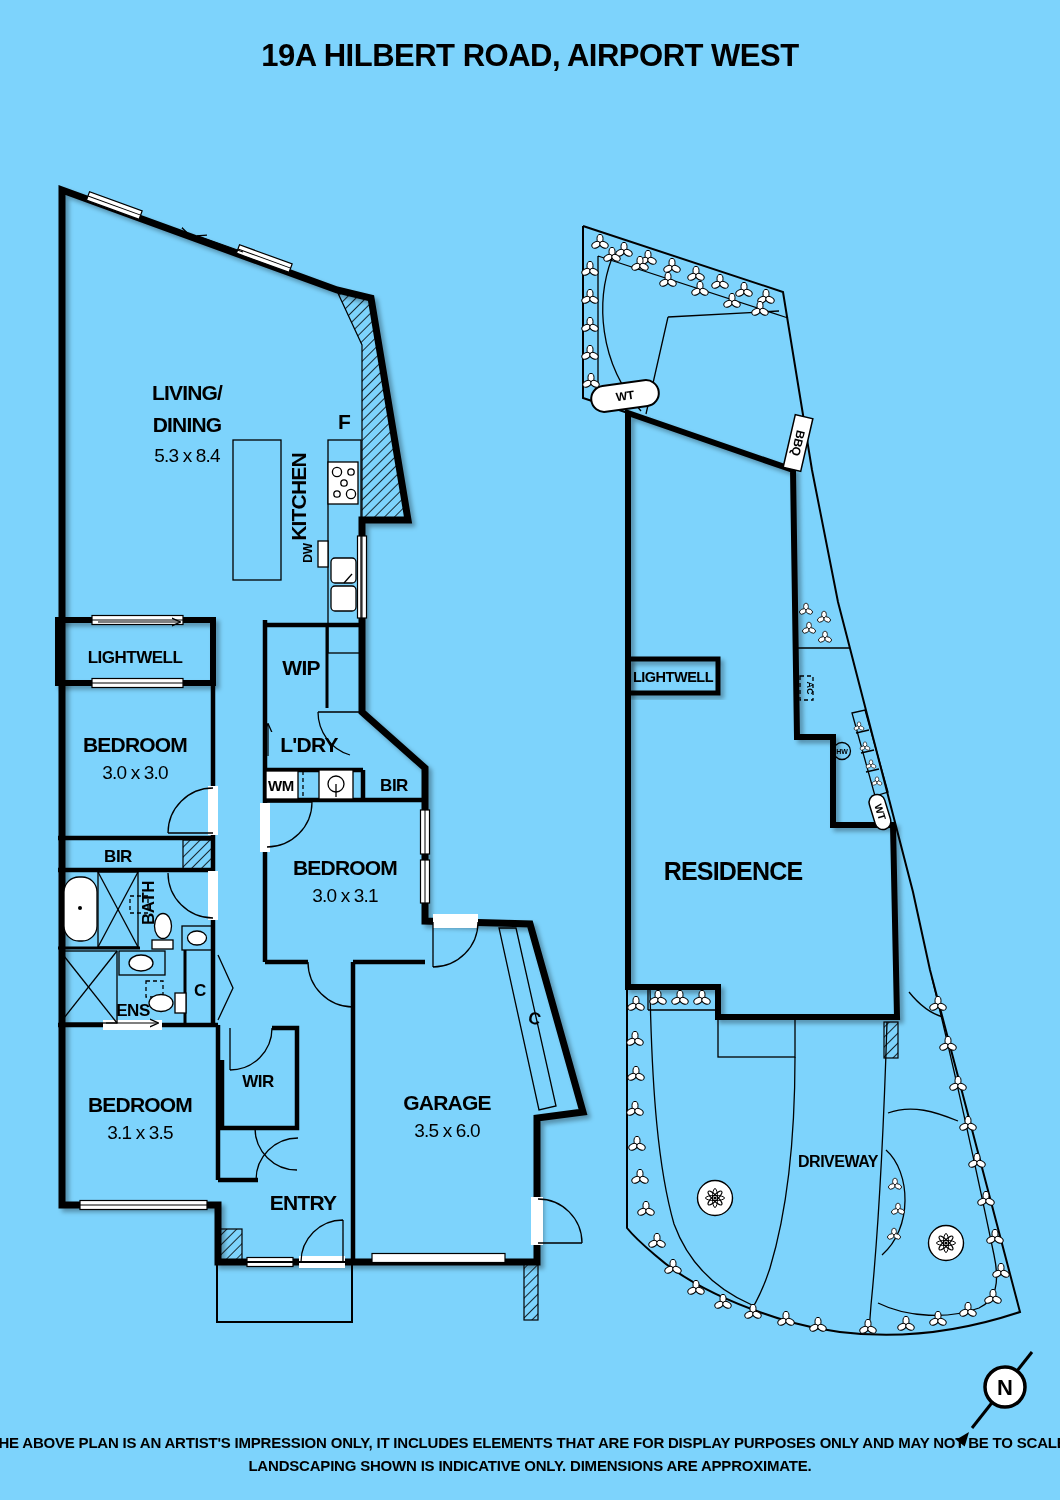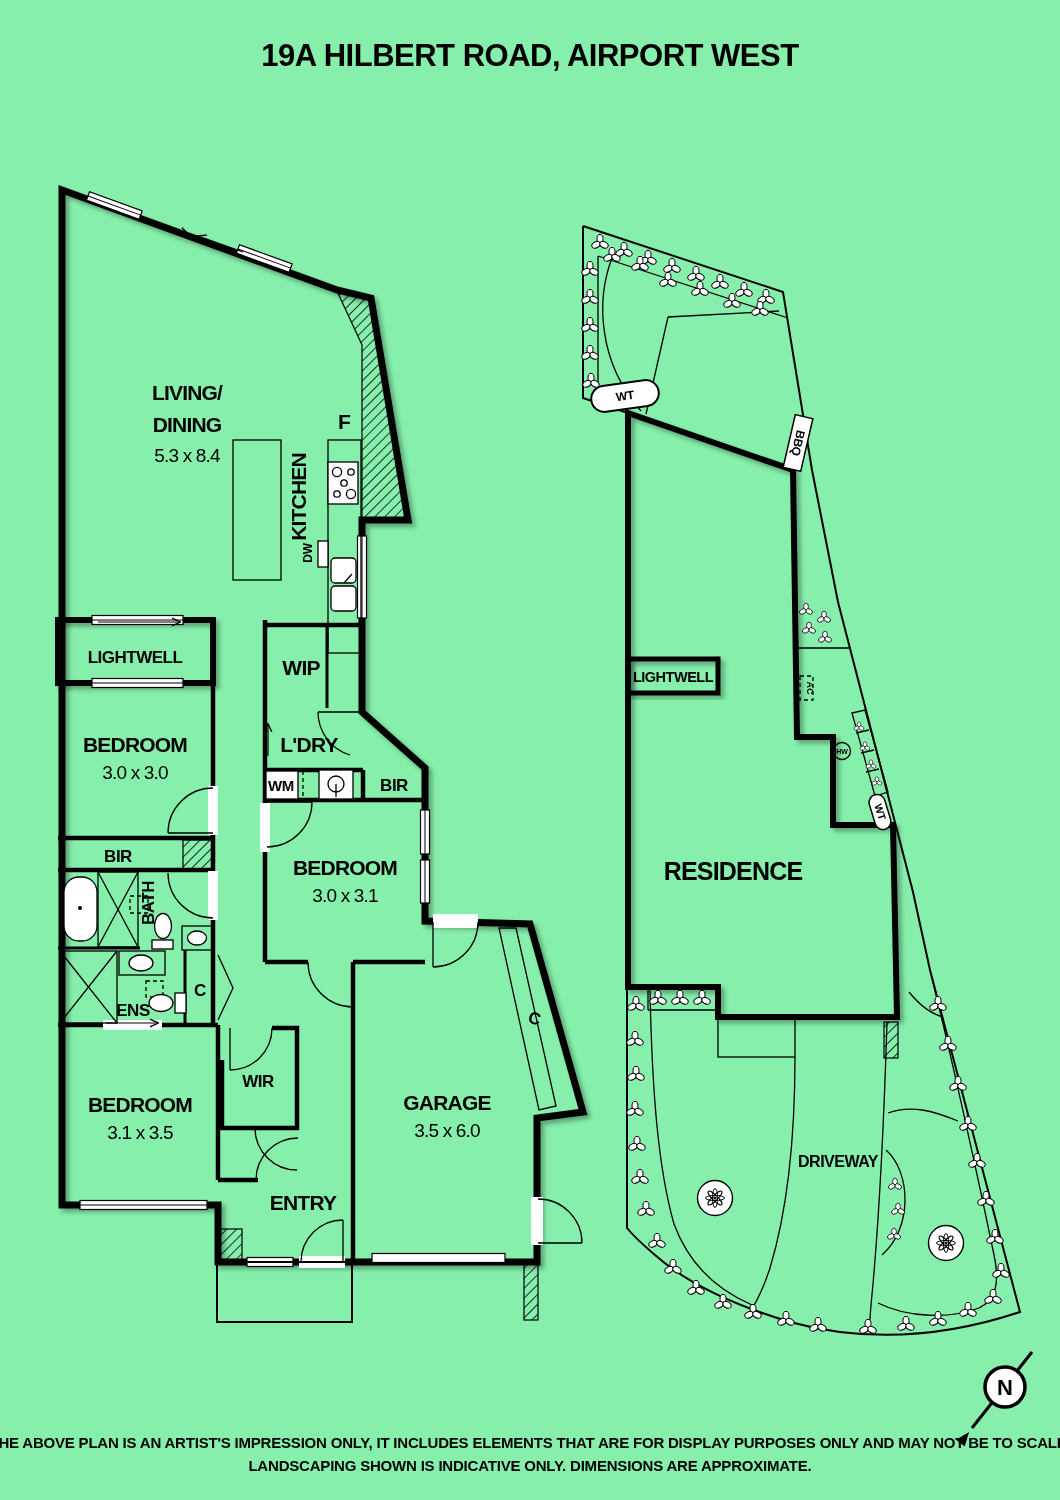--- a/index.html
+++ b/index.html
@@ -1,16 +1,16 @@
 <!DOCTYPE html>
 <html><head>
 <meta charset="utf-8">
 <style>
   html,body{margin:0;padding:0;background:#fff;}
-  .page{width:1060px;height:1500px;position:relative;background:#86efac;margin:0 auto;
+  .page{width:1060px;height:1500px;position:relative;background:#7dd3fc;margin:0 auto;
         font-family:"Liberation Sans",sans-serif;}
   svg{display:block;}
   text{font-family:"Liberation Sans",sans-serif;fill:#000;}
   .ttl{font-size:31px;font-weight:bold;letter-spacing:-0.5px;}
   .lbl{font-size:21px;font-weight:bold;letter-spacing:-0.8px;}
   .dim{font-size:19px;font-weight:normal;letter-spacing:-0.8px;}
   .sm{font-size:17px;font-weight:bold;letter-spacing:-0.5px;}
   .xs{font-size:12px;font-weight:bold;letter-spacing:-0.3px;}
   .disc{font-size:15px;font-weight:bold;letter-spacing:-0.2px;}
   .w7{stroke:#000;stroke-width:7;fill:none;stroke-linejoin:miter;}

